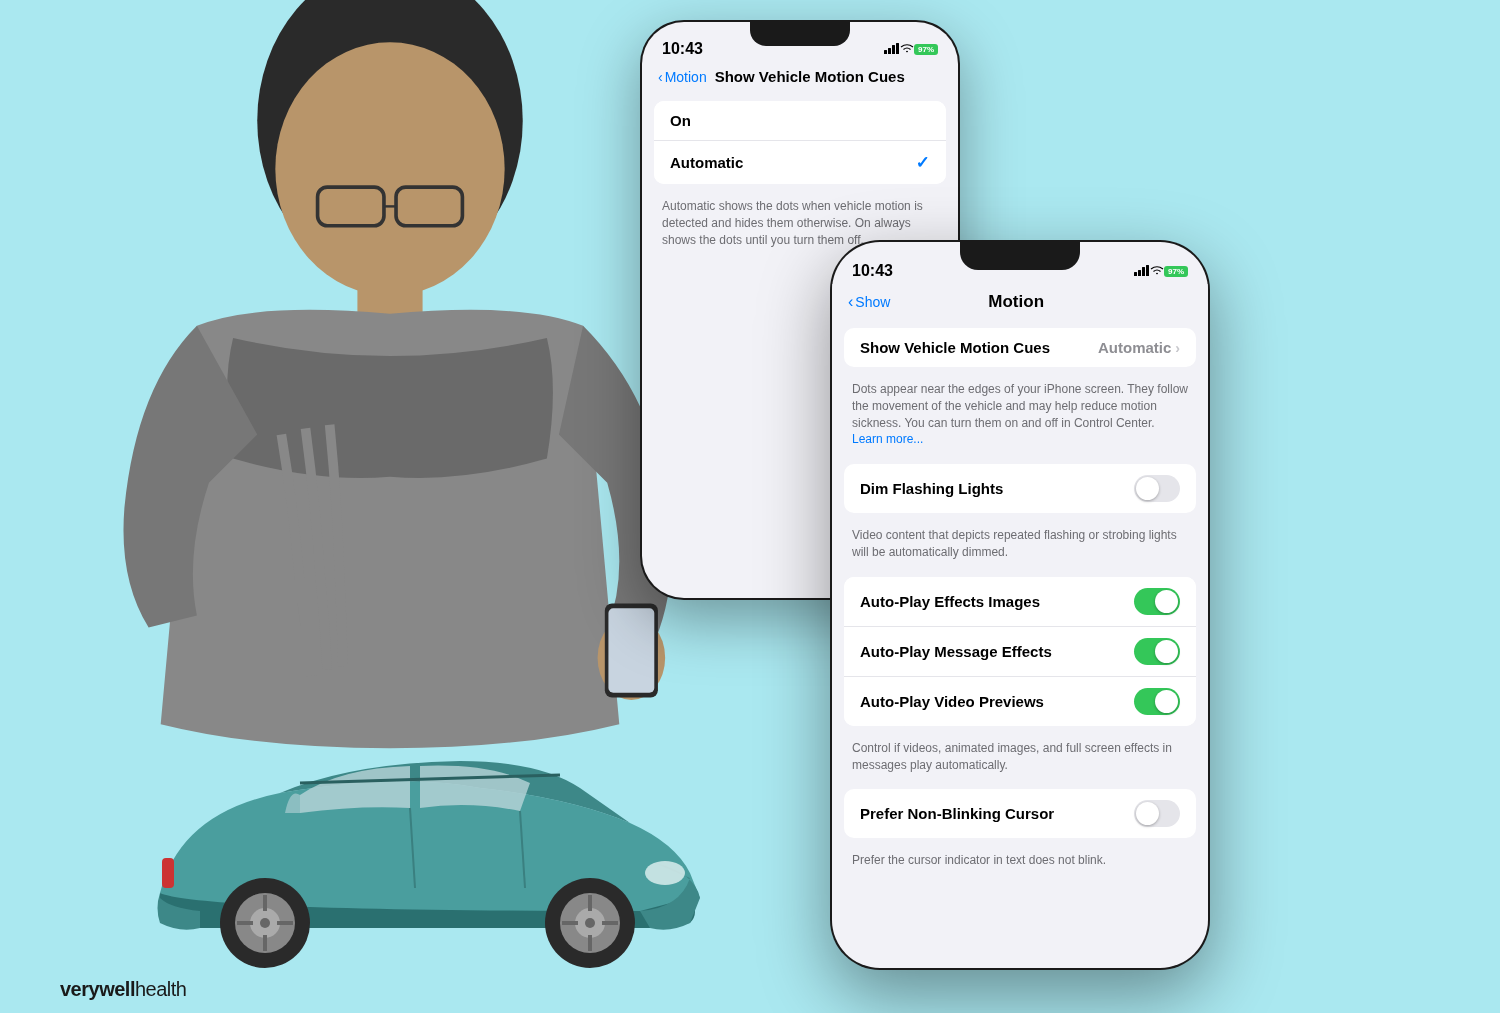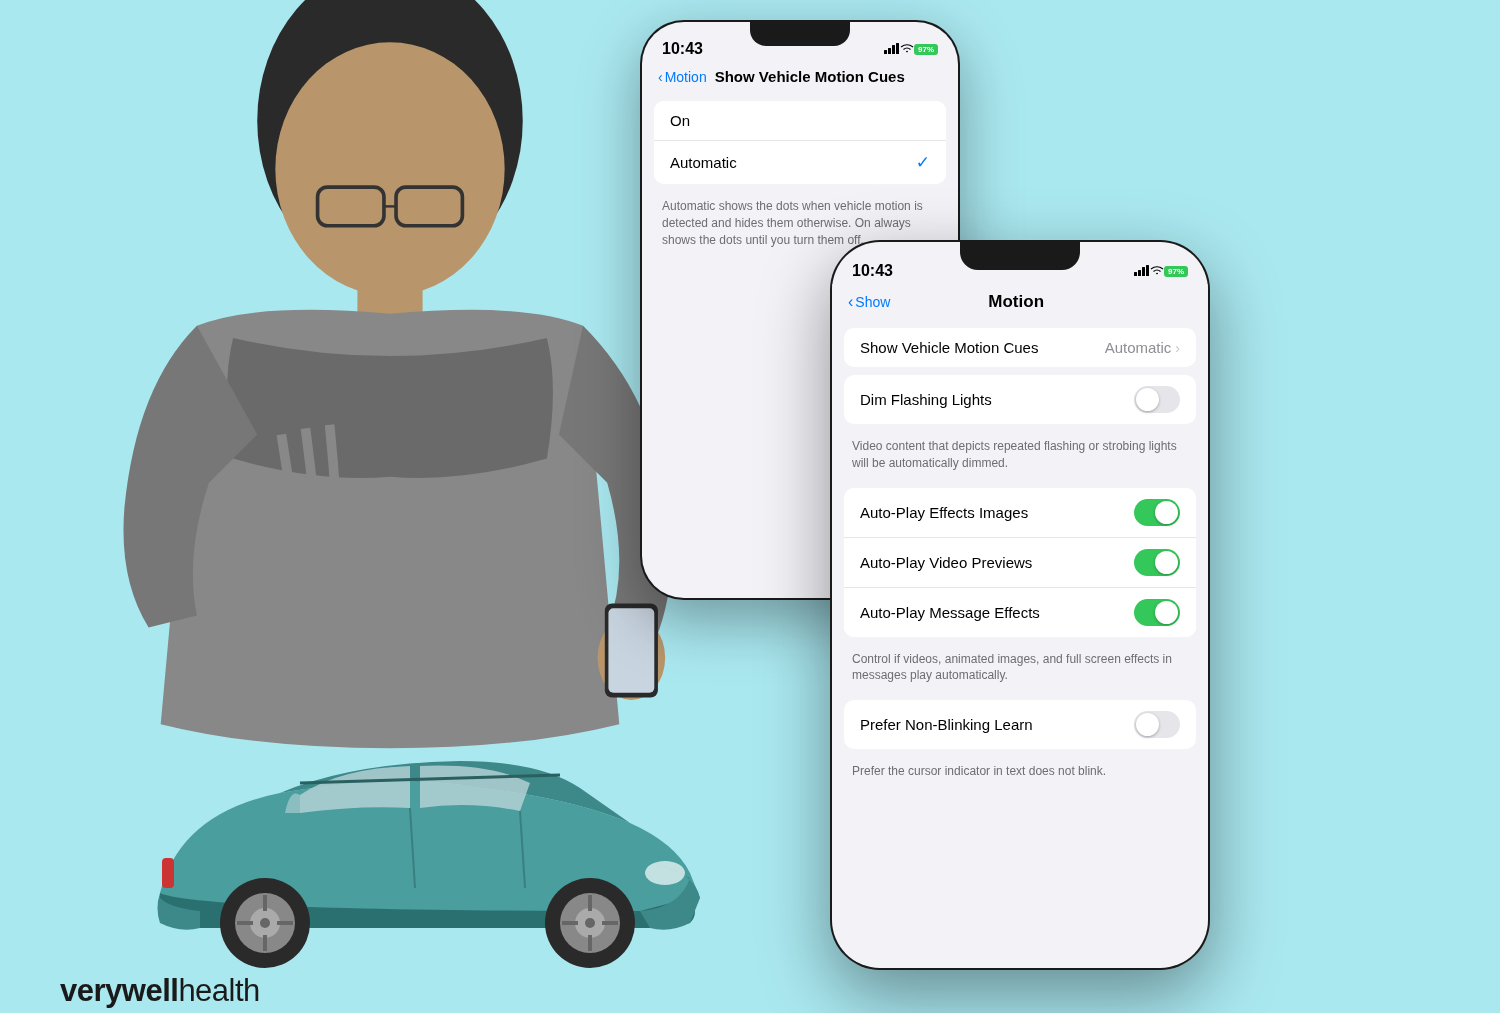--- a/index.html
+++ b/index.html
@@ -16,23 +16,23 @@
     
     .bg {
       position: absolute;
       inset: 0;
       background: #aae8f0;
     }
 
     
     .brand-logo {
       position: absolute;
-      bottom: 4px;
+      bottom: 12px;
       left: 60px;
-      font-size: 31px;
+      font-size: 20px;
       color: #1a1a1a;
       font-weight: 400;
       letter-spacing: -0.5px;
     }
 
     .brand-logo .bold {
       font-weight: 800;
     }
 
     
@@ -157,20 +157,21 @@
       border-radius: 10px;
       overflow: hidden;
     }
 
     .settings-row {
       display: flex;
       align-items: center;
       padding: 11px 16px;
       border-bottom: 0.5px solid #e5e5ea;
       background: #fff;
+      font-weight: bold;
     }
 
     .settings-row:last-child {
       border-bottom: none;
     }
 
     .row-label {
       flex: 1;
       font-size: 15px;
       color: #000;
@@ -453,56 +454,59 @@
     </div>
 
 
     <div class="settings-section">
       <div class="settings-row">
         <span class="row-label">Show Vehicle Motion Cues</span>
         <span class="row-value">Automatic</span>
         <span class="row-chevron">›</span>
       </div>
     </div>
+    <div class="caption" style="font-size:12px;color:#6d6d72;padding:6px 20px 8px;line-height:1.4;">
+      Dots appear near the edges of your iPhone screen. They follow the movement of the vehicle and may help reduce motion sickness. You can turn them on and off in Control Center. <a href="#" style="color:#007aff;text-decoration:none;">Learn more...</a>
+    </div>
 
     <div class="settings-section">
       <div class="settings-row">
         <span class="row-label">Dim Flashing Lights</span>
         <div class="toggle toggle-off">
           <div class="toggle-thumb"></div>
         </div>
       </div>
     </div>
     <div class="caption">Video content that depicts repeated flashing or strobing lights will be automatically dimmed.</div>
 
     <div class="settings-section">
       <div class="settings-row">
         <span class="row-label">Auto-Play Effects Images</span>
         <div class="toggle toggle-on">
           <div class="toggle-thumb"></div>
         </div>
       </div>
       <div class="settings-row">
+        <span class="row-label">Auto-Play Message Effects</span>
+        <div class="toggle toggle-on">
+          <div class="toggle-thumb"></div>
+        </div>
+      </div>
+      <div class="settings-row">
         <span class="row-label">Auto-Play Video Previews</span>
         <div class="toggle toggle-on">
           <div class="toggle-thumb"></div>
         </div>
       </div>
-      <div class="settings-row">
-        <span class="row-label">Auto-Play Message Effects</span>
-        <div class="toggle toggle-on">
-          <div class="toggle-thumb"></div>
-        </div>
-      </div>
     </div>
     <div class="caption">Control if videos, animated images, and full screen effects in messages play automatically.</div>
 
     <div class="settings-section">
       <div class="settings-row">
-        <span class="row-label">Prefer Non-Blinking Learn</span>
+        <span class="row-label">Prefer Non-Blinking Cursor</span>
         <div class="toggle toggle-off">
           <div class="toggle-thumb"></div>
         </div>
       </div>
     </div>
     <div class="caption">Prefer the cursor indicator in text does not blink.</div>
 
   </div>
 </div>
 

